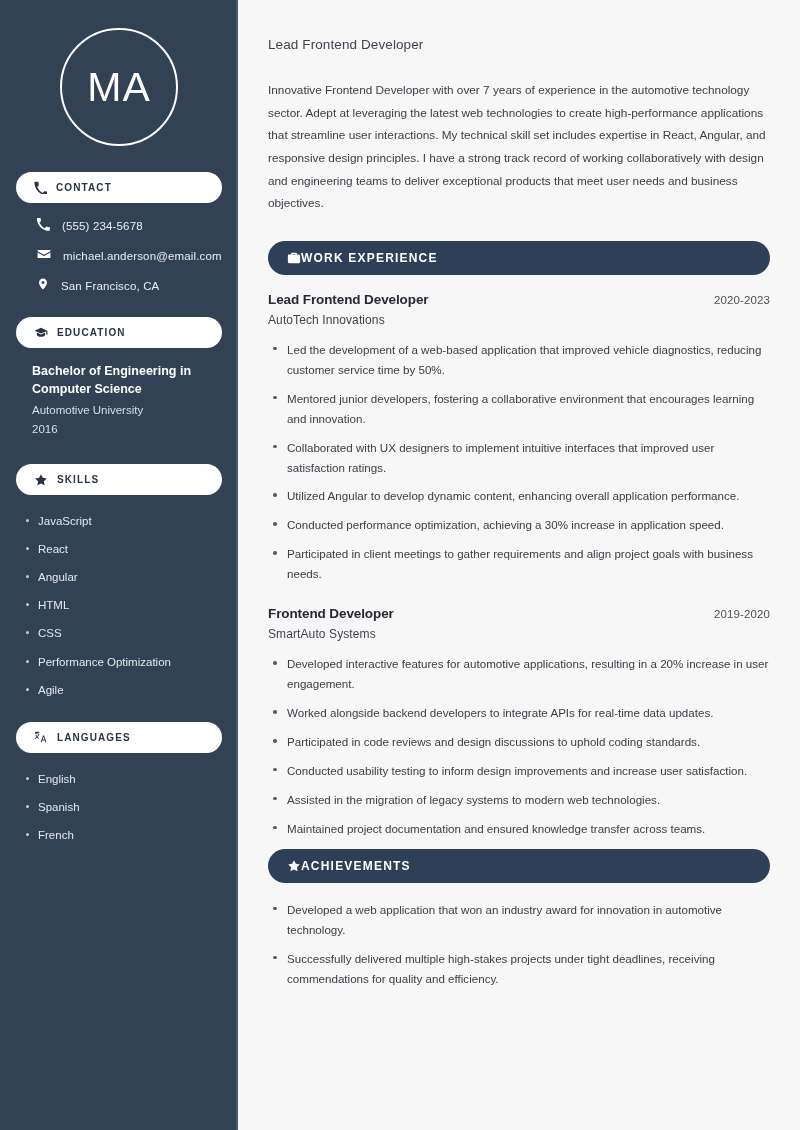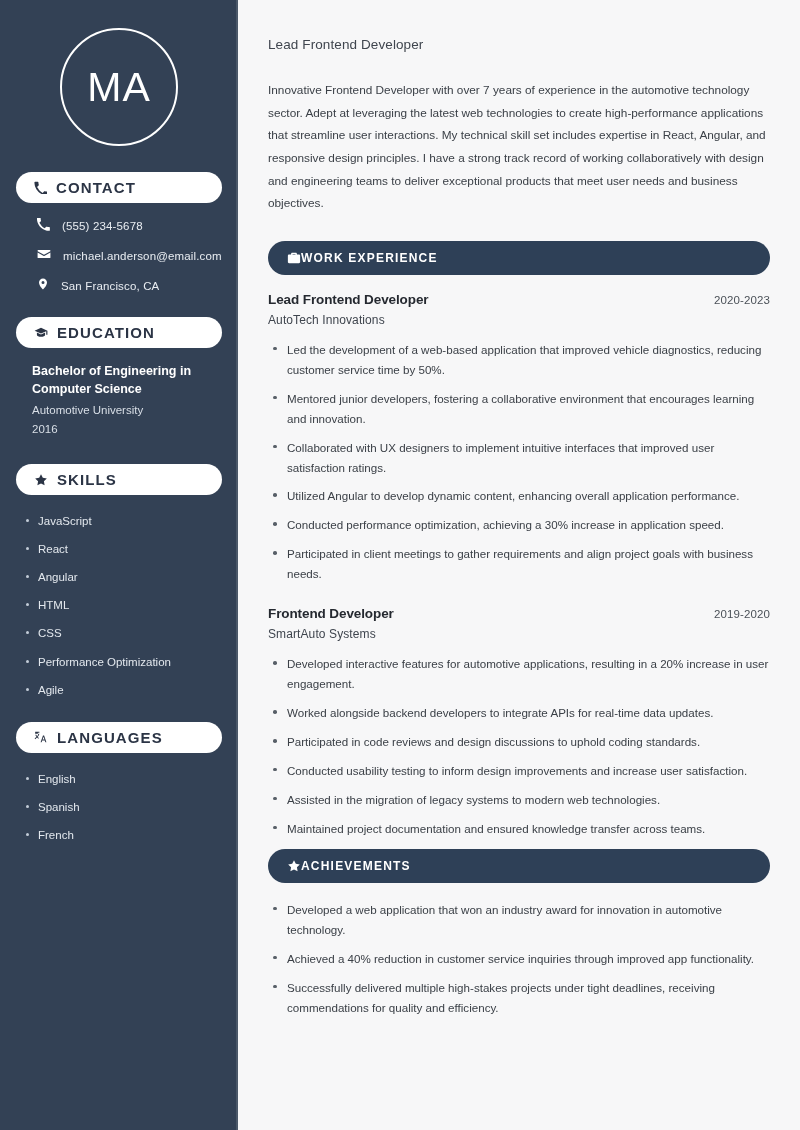--- a/index.html
+++ b/index.html
@@ -69,21 +69,21 @@
     margin: 0 16px 14px 16px;
     background: #ffffff;
     border-radius: 999px;
     height: 31px;
     display: flex;
     align-items: center;
     padding: 0 0 0 18px;
     gap: 9px;
   }
   .pill .pill-label {
-    font-size: 15px;
+    font-size: 10px;
     font-weight: bold;
     letter-spacing: 1.1px;
     color: #2b3445;
     text-transform: uppercase;
   }
   .pill svg { display: block; }
 
   .side-block { padding: 0 31px; }
 
   .contact-row {
@@ -398,18 +398,17 @@
       <span>
         <svg width="14" height="14" viewBox="0 0 24 24" fill="#ffffff">
           <path d="M12 2l3.1 6.3 6.9 1-5 4.9 1.2 6.9L12 17.8 5.8 21.1 7 14.2 2 9.3l6.9-1L12 2z"></path>
         </svg>
       </span>
       <span class="sec-label">ACHIEVEMENTS</span>
     </div>
 
     <ul class="bullets" style="margin-top:8px">
       <li>Developed a web application that won an industry award for innovation in automotive technology.</li>
-      <li>Achieved a 40% reduction in customer service inquiries through improved app functionality.</li>
       <li>Successfully delivered multiple high-stakes projects under tight deadlines, receiving commendations for quality and efficiency.</li>
     </ul>
 
   </main>
 </div>
 
 </body></html>

